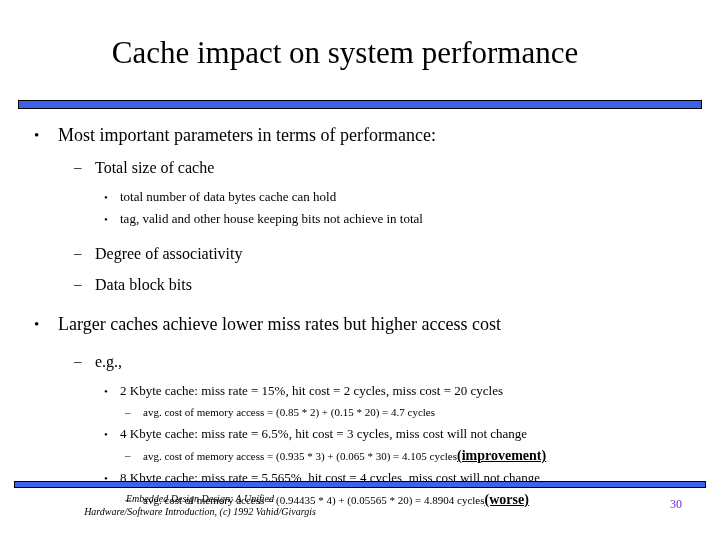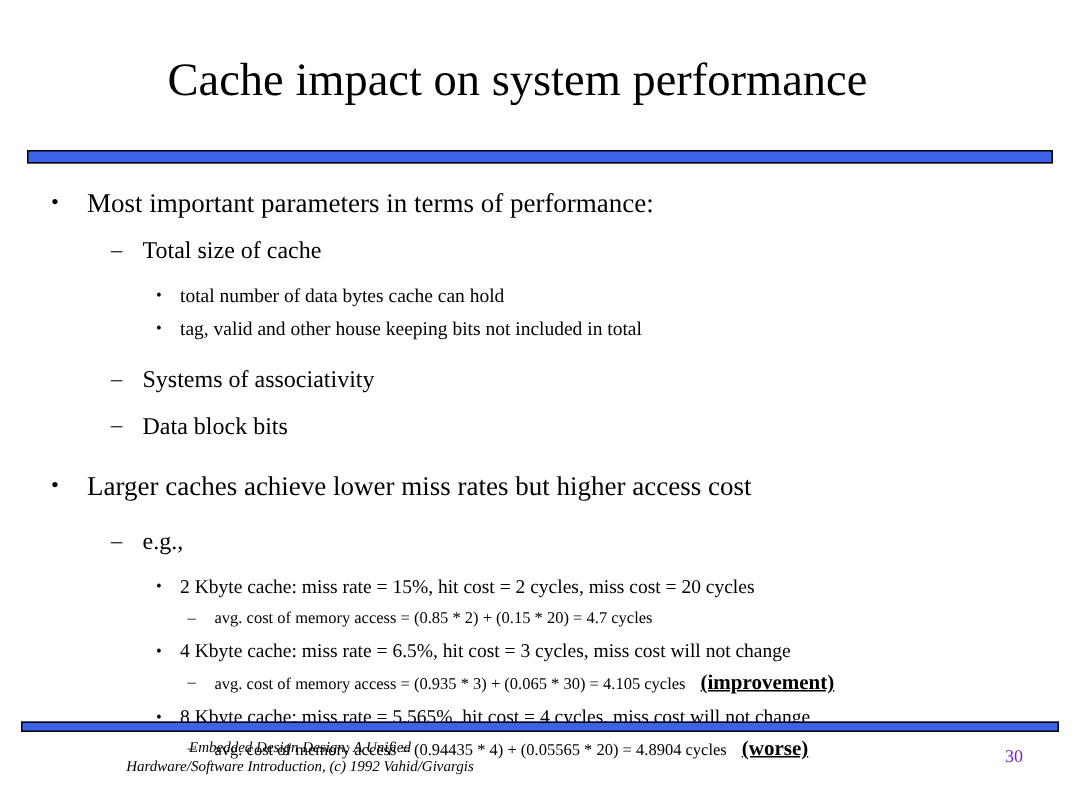--- a/index.html
+++ b/index.html
@@ -128,21 +128,20 @@
   }
 
   .gap-sm { height: 6px; }
   .gap-md { height: 11px; }
   .gap-lg { height: 14px; }
 
   .tag {
     font-weight: bold;
     text-decoration: underline;
     font-size: 14px;
-    margin-left: 10px;
   }
 
   
   .footer {
     position: absolute;
     left: 0;
     top: 492px;
     width: 400px;
     text-align: center;
     font-style: italic;
@@ -186,28 +185,28 @@
 
     <div class="gap-sm"></div>
 
     <div class="line lv3">
       <span class="bullet">•</span>
       <span class="txt">total number of data bytes cache can hold</span>
     </div>
 
     <div class="line lv3">
       <span class="bullet">•</span>
-      <span class="txt">tag, valid and other house keeping bits not included in total</span>
+      <span class="txt">tag, valid and other house keeping bits not achieve in total</span>
     </div>
 
     <div class="gap-md"></div>
 
     <div class="line lv2">
       <span class="bullet">–</span>
-      <span class="txt">Systems of associativity</span>
+      <span class="txt">Degree of associativity</span>
     </div>
 
     <div class="gap-sm"></div>
 
     <div class="line lv2">
       <span class="bullet">–</span>
       <span class="txt">Data block bits</span>
     </div>
 
     <div class="gap-lg"></div>

